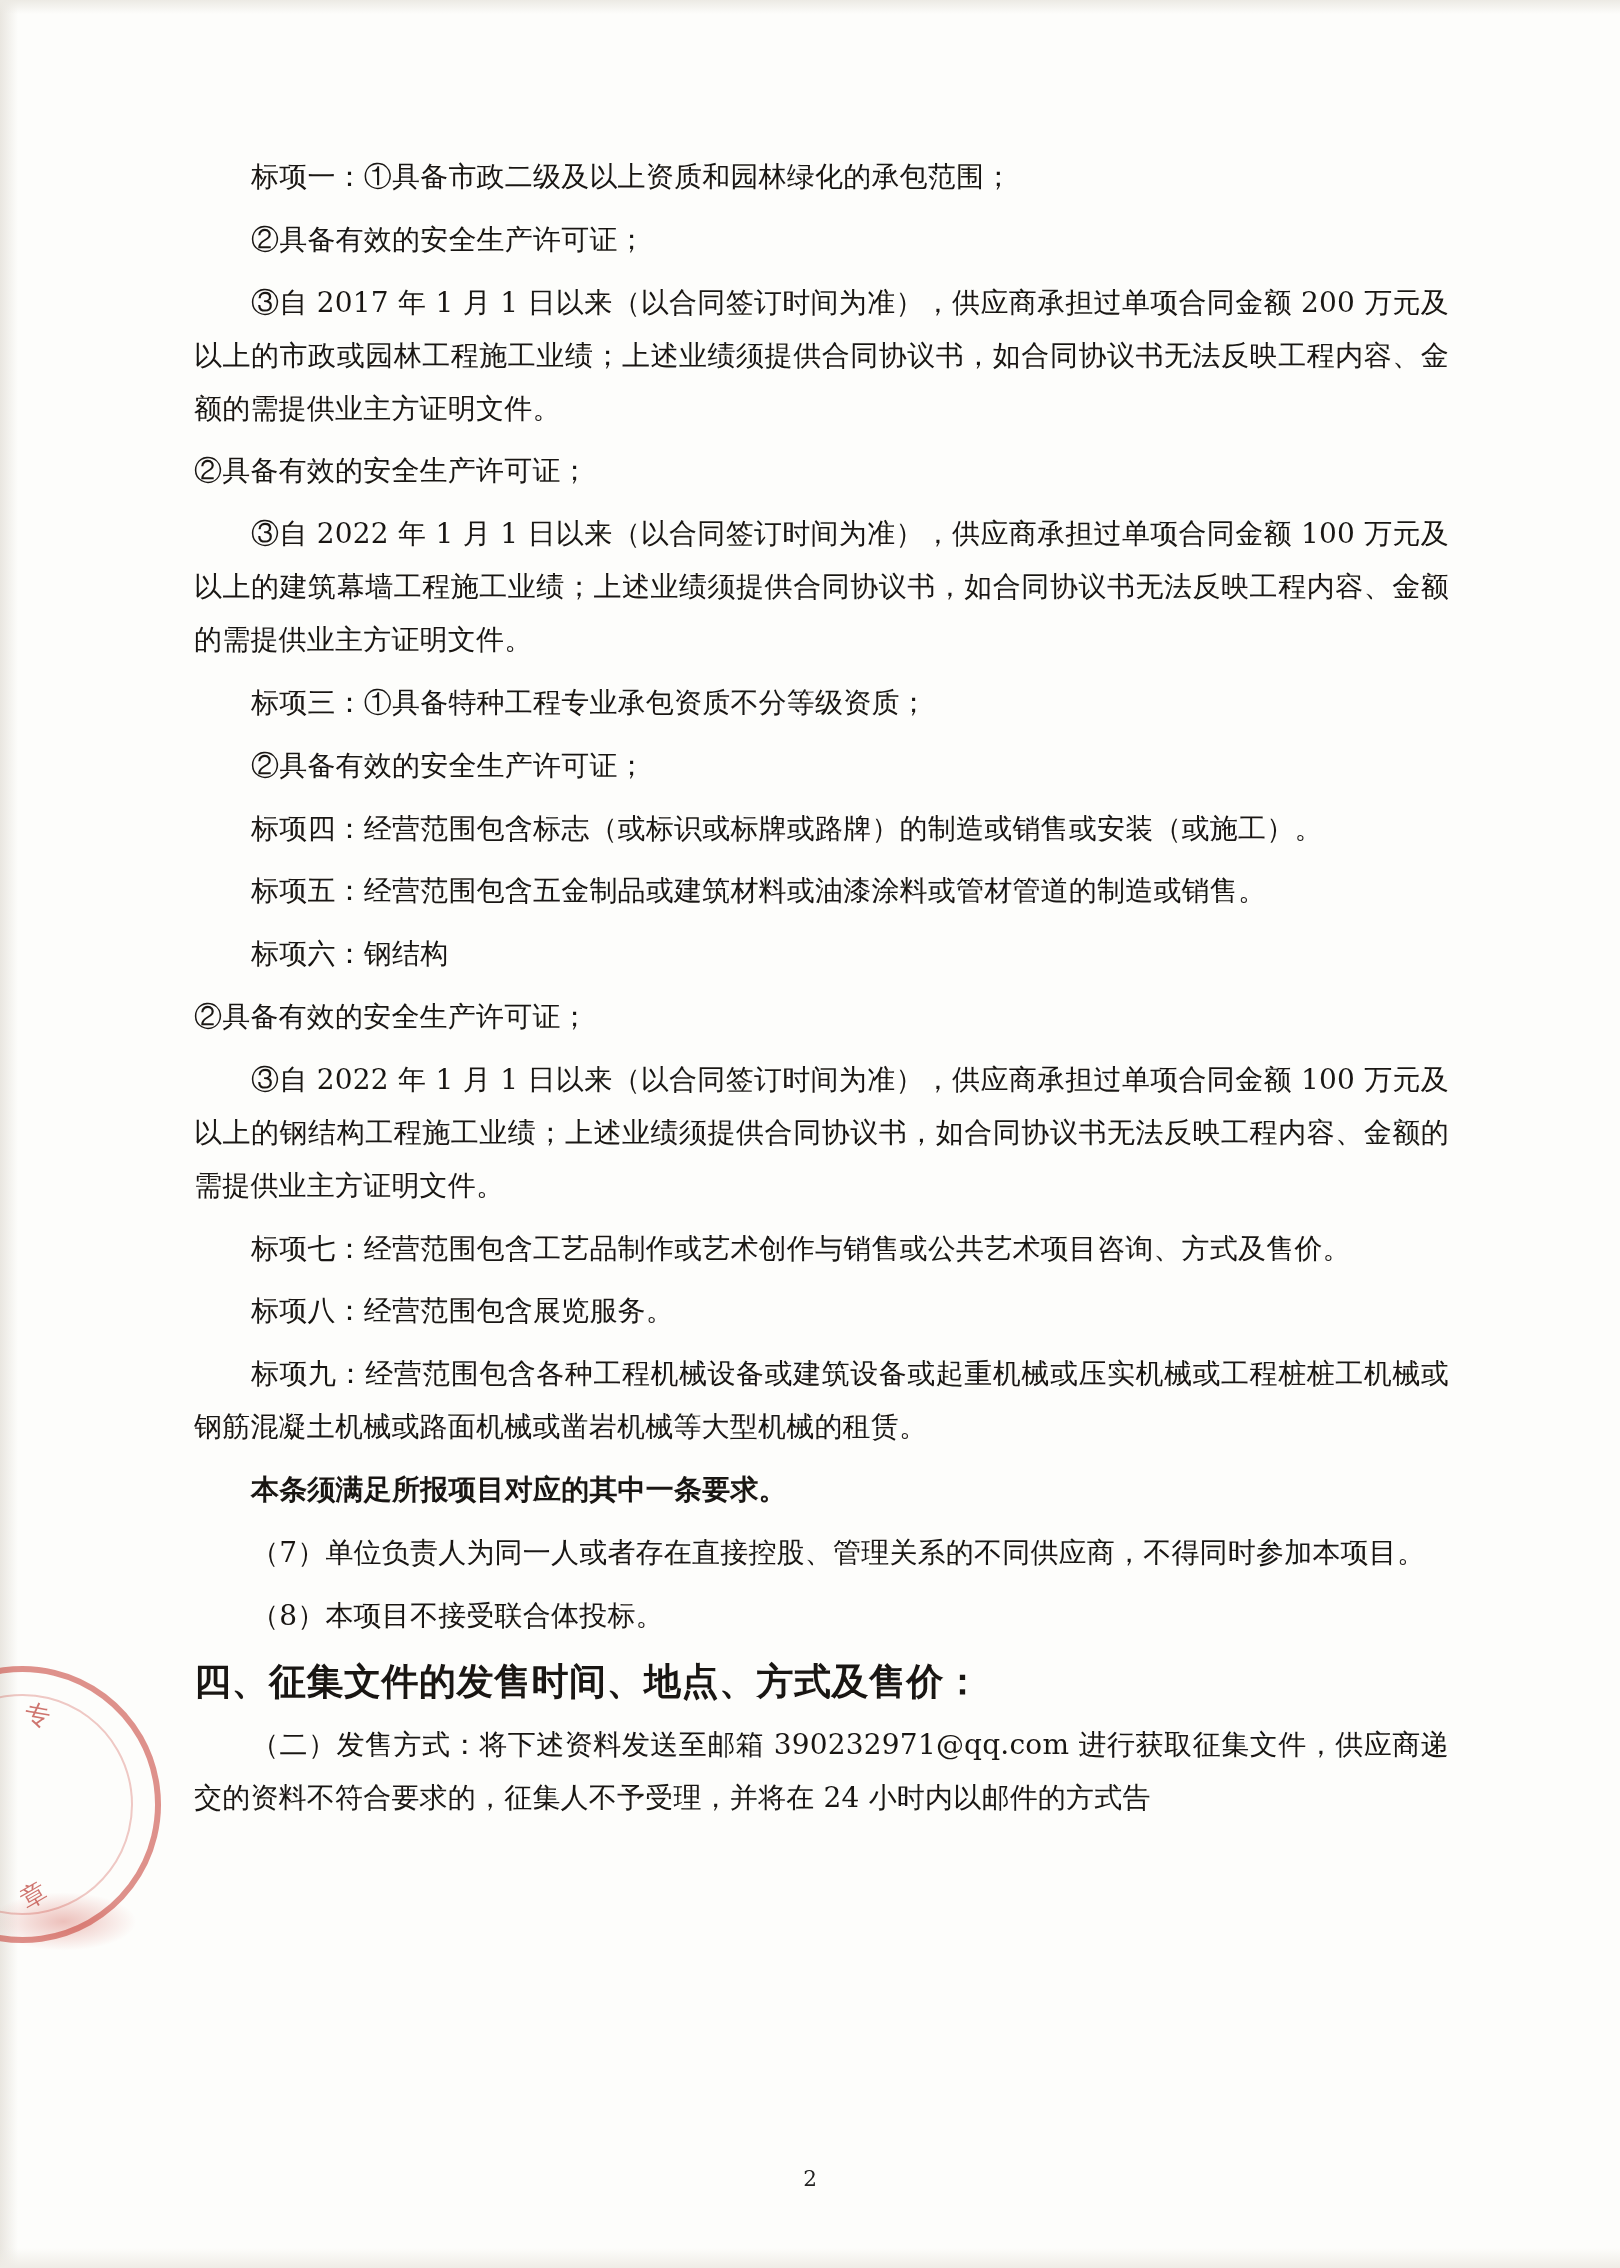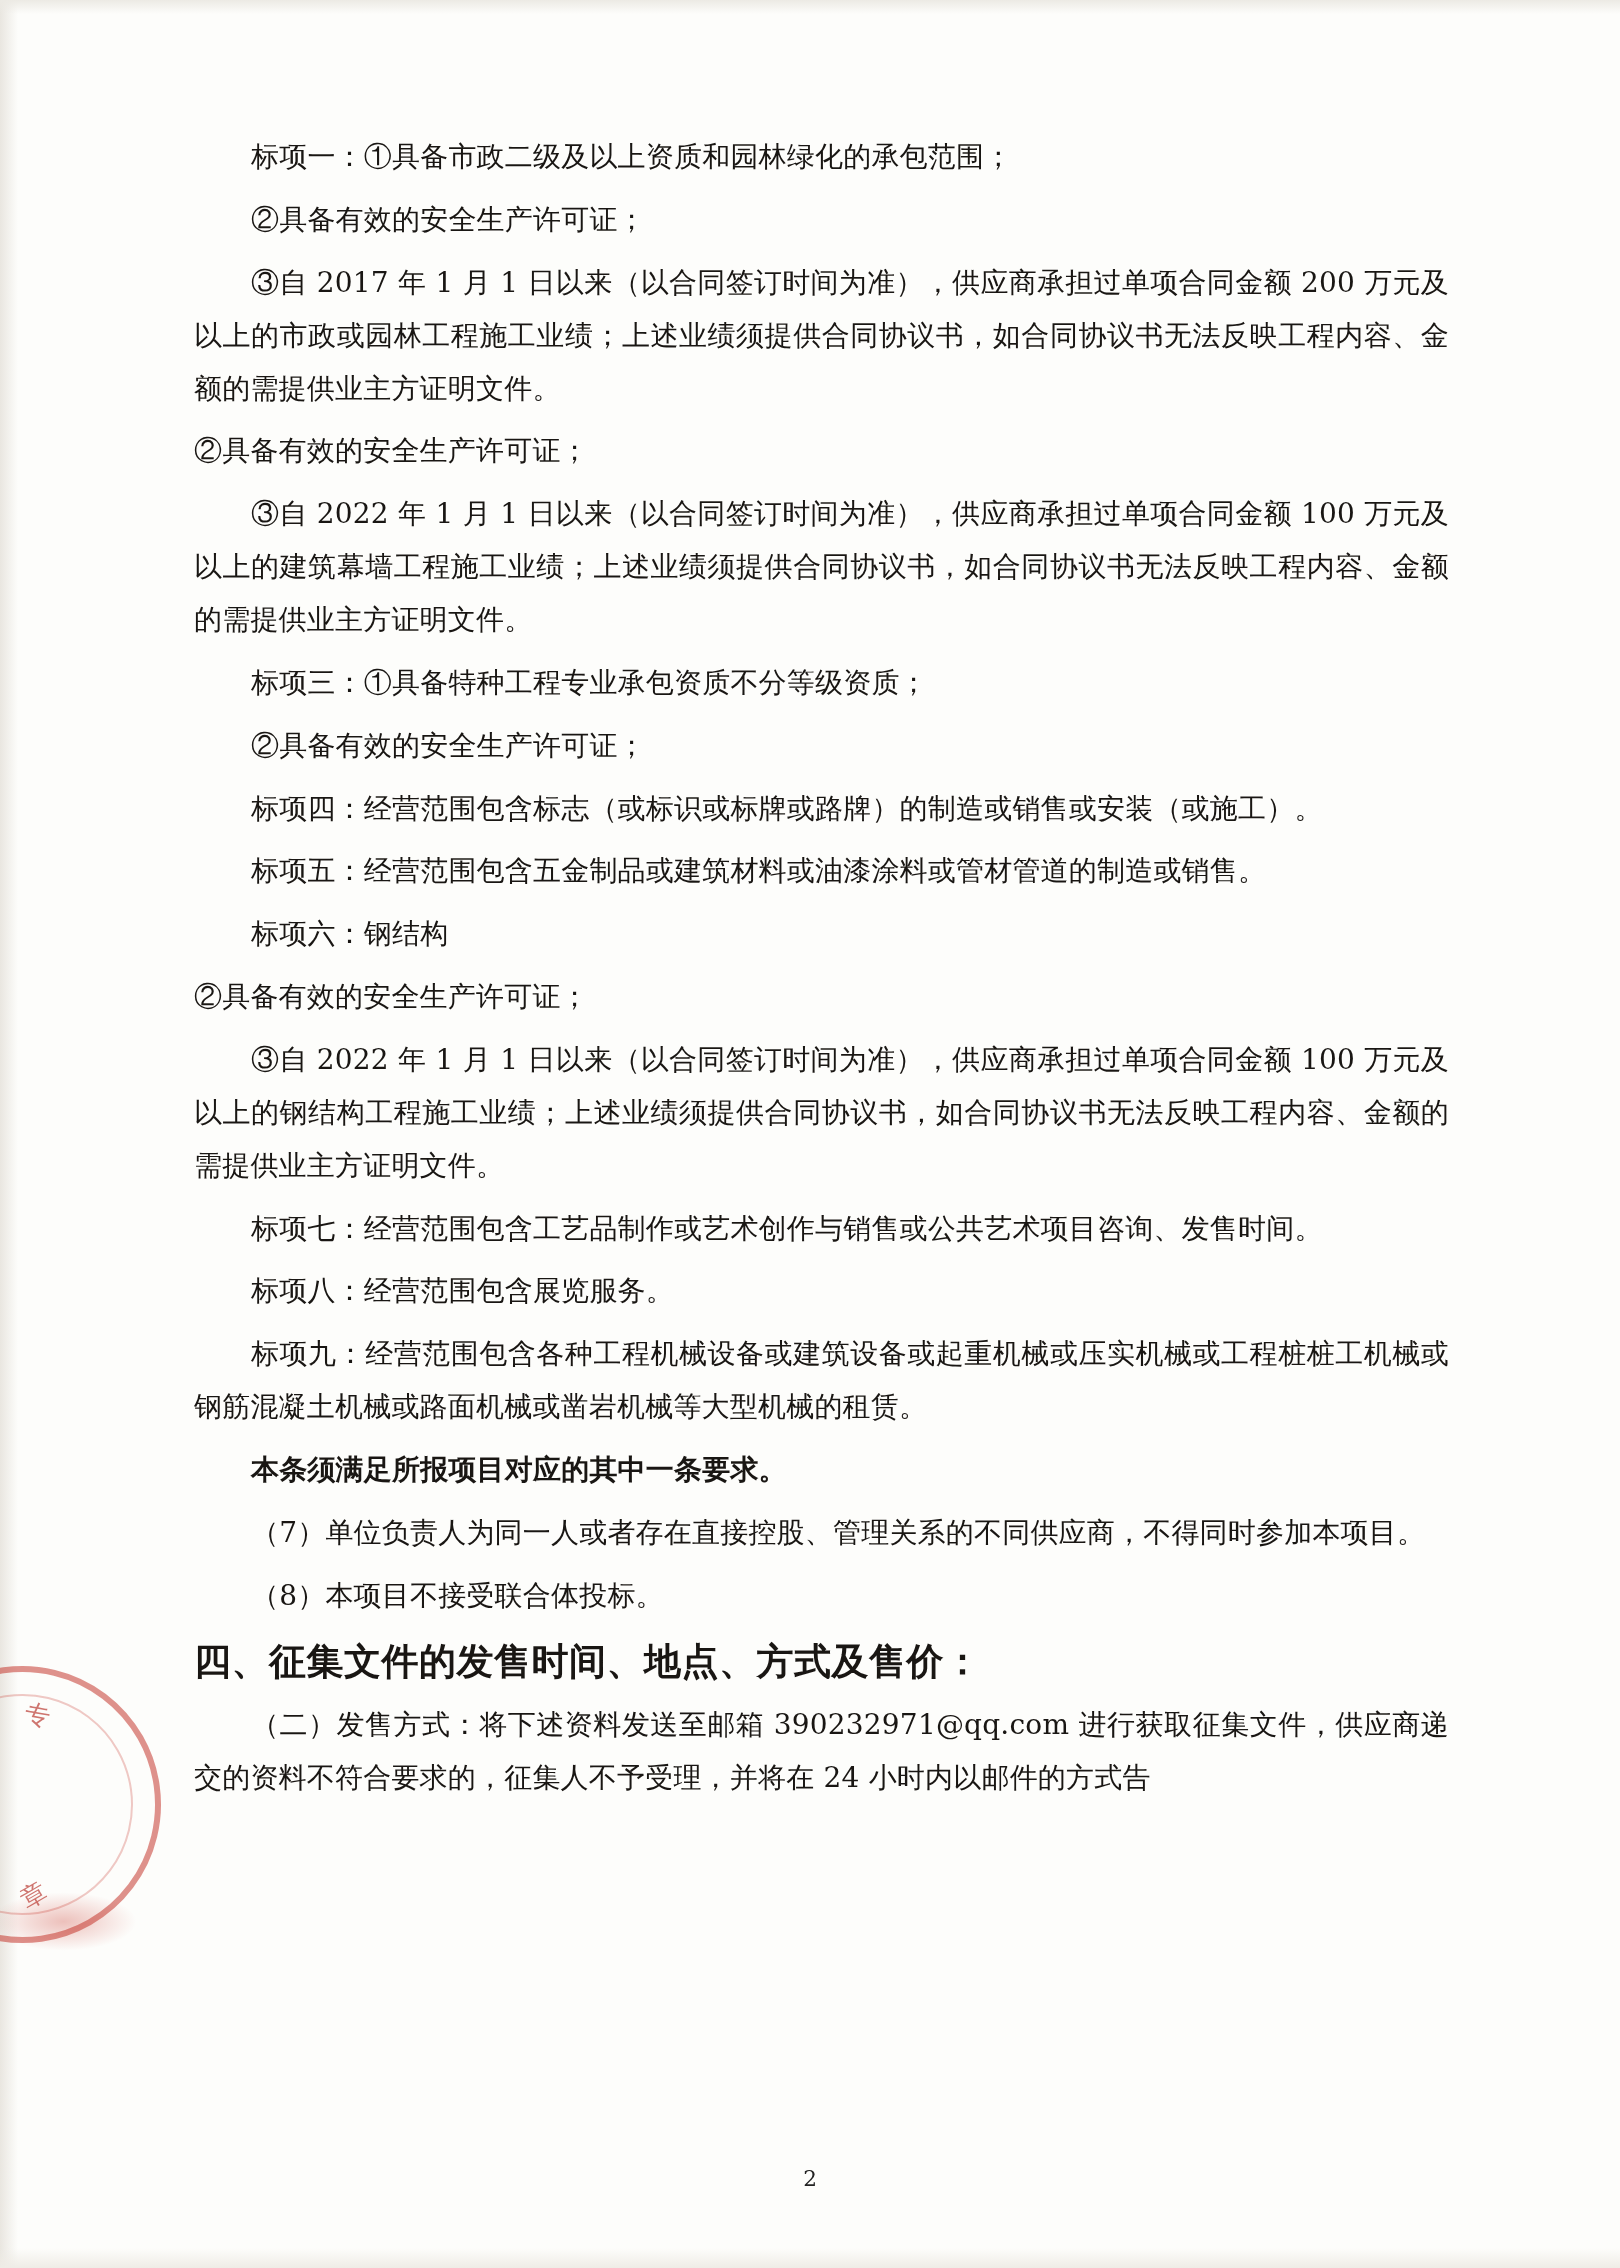--- a/index.html
+++ b/index.html
@@ -35,21 +35,21 @@
     position: absolute;
     left: 0; right: 0; bottom: 0;
     height: 19.6px;
     background: linear-gradient(to top, #efece6, rgba(255,255,255,0));
     pointer-events: none;
   }
 
   .content {
     position: absolute;
     left: 194px;
-    top: 130px;
+    top: 150px;
     width: 1255px;
   }
 
   p.para {
     margin: 0 0 9.8px 0;
     font-size: 28px;
     line-height: 53px;
     letter-spacing: 0.2px;
     text-align: justify;
     text-justify: inter-ideograph;
@@ -148,21 +148,21 @@
     <p class="para indent2">标项三：①具备特种工程专业承包资质不分等级资质；</p>
     <p class="para indent2">②具备有效的安全生产许可证；</p>
 
     <p class="para indent2">标项四：经营范围包含标志（或标识或标牌或路牌）的制造或销售或安装（或施工）。</p>
     <p class="para indent2">标项五：经营范围包含五金制品或建筑材料或油漆涂料或管材管道的制造或销售。</p>
 
     <p class="para indent2">标项六：钢结构</p>
     <p class="para indent1">②具备有效的安全生产许可证；</p>
     <p class="para hang">③自 2022 年 1 月 1 日以来（以合同签订时间为准），供应商承担过单项合同金额 100 万元及以上的钢结构工程施工业绩；上述业绩须提供合同协议书，如合同协议书无法反映工程内容、金额的需提供业主方证明文件。</p>
 
-    <p class="para hang">标项七：经营范围包含工艺品制作或艺术创作与销售或公共艺术项目咨询、发售时间。</p>
+    <p class="para hang">标项七：经营范围包含工艺品制作或艺术创作与销售或公共艺术项目咨询、方式及售价。</p>
     <p class="para indent2">标项八：经营范围包含展览服务。</p>
     <p class="para hang">标项九：经营范围包含各种工程机械设备或建筑设备或起重机械或压实机械或工程桩桩工机械或钢筋混凝土机械或路面机械或凿岩机械等大型机械的租赁。</p>
 
     <p class="para indent2 bold">本条须满足所报项目对应的其中一条要求。</p>
 
     <p class="para hang">（7）单位负责人为同一人或者存在直接控股、管理关系的不同供应商，不得同时参加本项目。</p>
     <p class="para indent2">（8）本项目不接受联合体投标。</p>
 
     <p class="heading">四、征集文件的发售时间、地点、方式及售价：</p>
 

